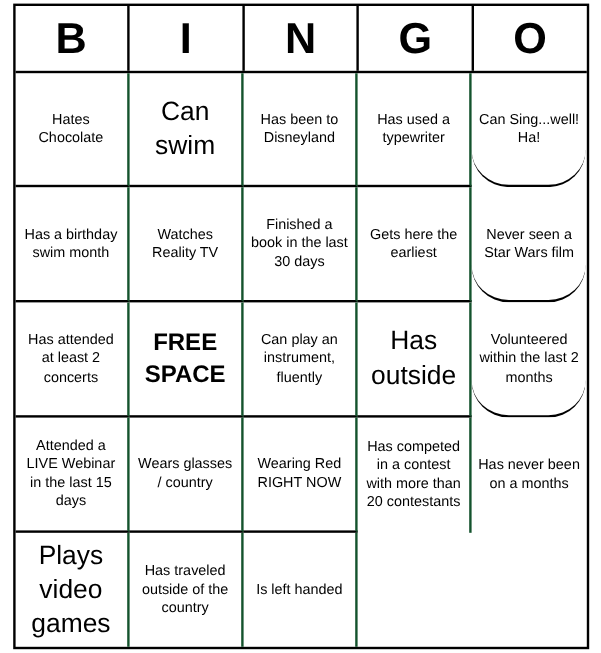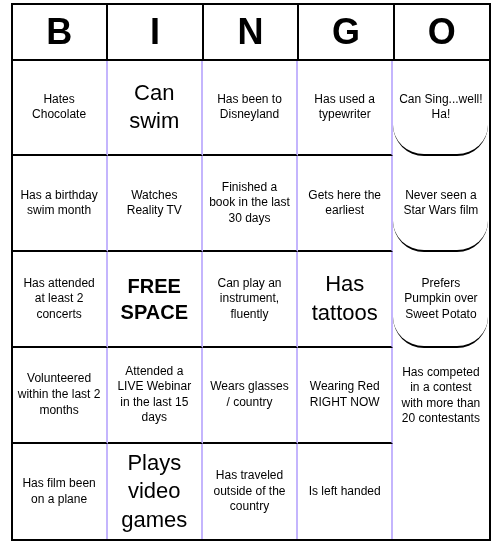--- a/index.html
+++ b/index.html
@@ -30,21 +30,21 @@
     }
     .bingo-letter:last-child {
       border-right: none;
     }
     .bingo-grid {
       display: grid;
       grid-template-columns: repeat(5, 1fr);
       grid-template-rows: repeat(5, 1fr);
     }
     .bingo-cell {
-      border-right: 2px solid #c4b5fd;
+      border-right: 2px solid #14532d;
       border-bottom: 2px solid #000;
       min-height: 88px;
       display: flex;
       align-items: center;
       justify-content: center;
       text-align: center;
       padding: 5px;
       font-size: 12px;
       line-height: 1.3;
       position: relative;
@@ -83,25 +83,24 @@
       <div class="bingo-cell">Has used a typewriter</div>
       <div class="bingo-cell">Can Sing...well! Ha!</div>
       <div class="bingo-cell">Has a birthday swim month</div>
       <div class="bingo-cell">Watches Reality TV</div>
       <div class="bingo-cell">Finished a book in the last 30 days</div>
       <div class="bingo-cell">Gets here the earliest</div>
       <div class="bingo-cell">Never seen a Star Wars film</div>
       <div class="bingo-cell">Has attended at least 2 concerts</div>
       <div class="bingo-cell free-space">FREE SPACE</div>
       <div class="bingo-cell">Can play an instrument, fluently</div>
-      <div class="bingo-cell large-text">Has tattoos</div>
-      <div class="bingo-cell">Prefers Pumpkin over Sweet Potato</div>
+      <div class="bingo-cell large-text">Has outside</div>
       <div class="bingo-cell">Volunteered within the last 2 months</div>
       <div class="bingo-cell">Attended a LIVE Webinar in the last 15 days</div>
       <div class="bingo-cell">Wears glasses / country</div>
       <div class="bingo-cell">Wearing Red RIGHT NOW</div>
       <div class="bingo-cell">Has competed in a contest with more than 20 contestants</div>
-      <div class="bingo-cell">Has film been on a plane</div>
+      <div class="bingo-cell">Has never been on a months</div>
       <div class="bingo-cell large-text">Plays video games</div>
       <div class="bingo-cell">Has traveled outside of the country</div>
       <div class="bingo-cell">Is left handed</div>
     </div>
 </div>
 
 </body></html>

